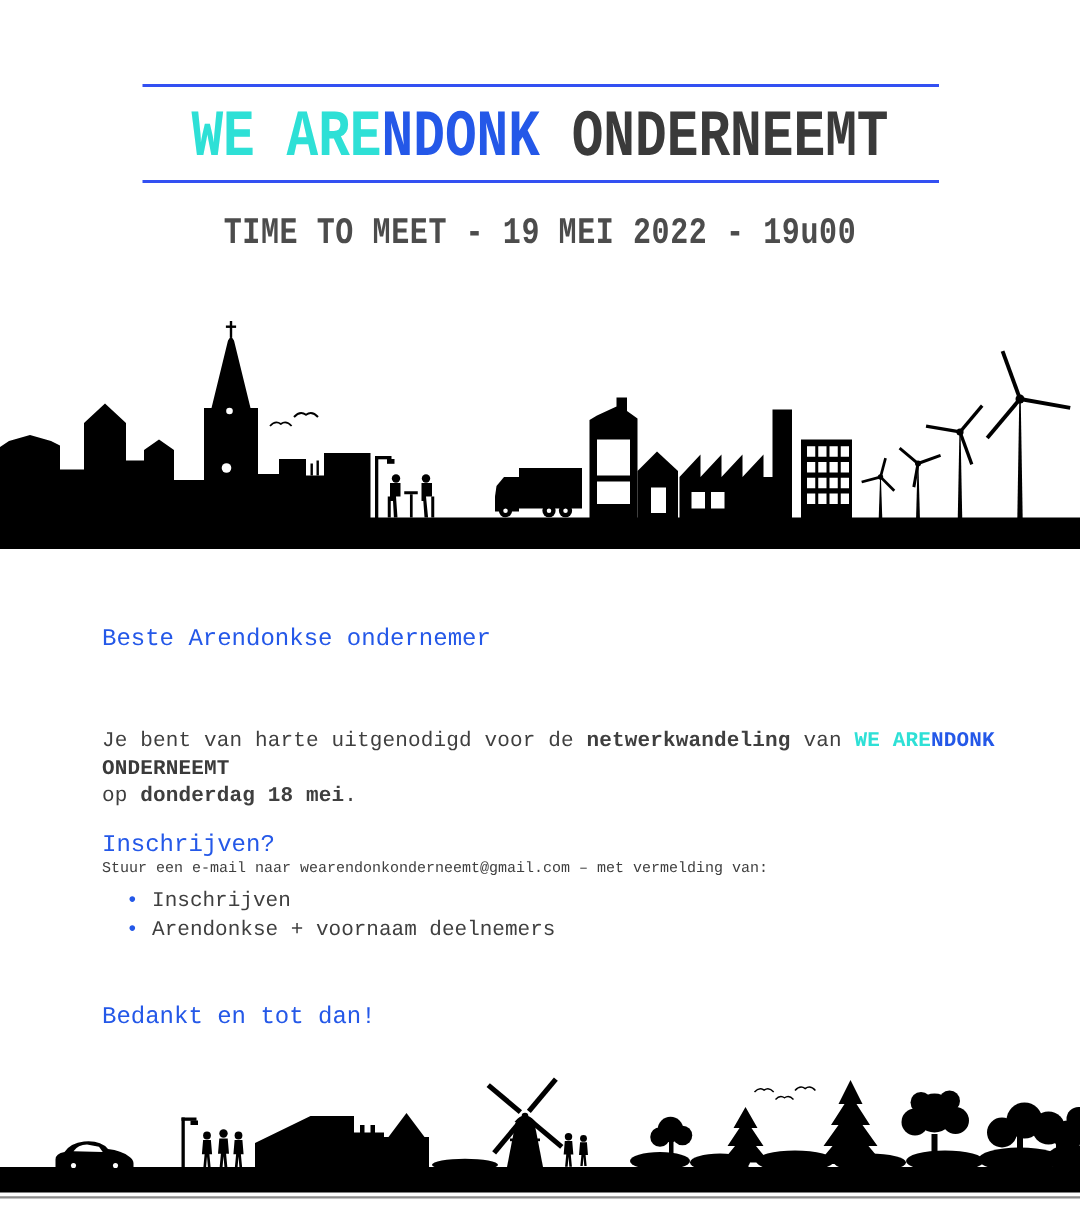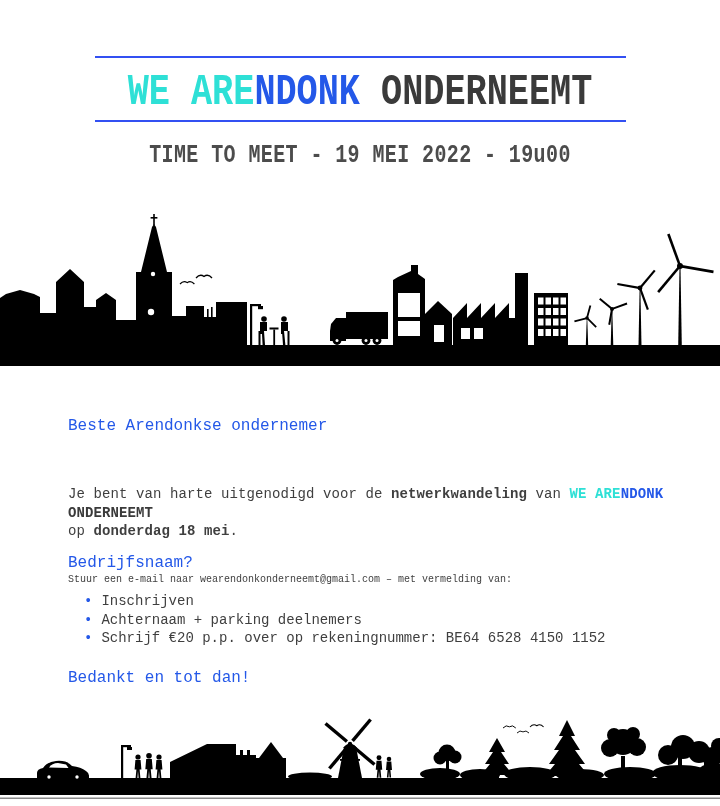--- a/index.html
+++ b/index.html
@@ -172,28 +172,27 @@
       </g>
     </g>
   </svg>
 
   <div class="blue-head greeting">Beste Arendonkse ondernemer</div>
 
   <p class="para p1"><span>Je bent van harte uitgenodigd voor de </span><b>netwerkwandeling</b><span> van </span><b class="c-cyan">WE ARE</b><b class="c-blue">NDONK</b><b class="c-dark"> ONDERNEEMT</b><br><span>op </span><b>donderdag 18 mei</b><span>.</span></p>
 
   <p class="para p2"><br></p>
 
-  <div class="blue-head signup-heading">Bedrijfsnaam?</div>
+  <div class="blue-head signup-heading">Inschrijven?</div>
 
   <div class="signup-intro">Stuur een e-mail naar wearendonkonderneemt@gmail.com – met vermelding van:</div>
 
   <ul class="bullets">
     <li><span>Inschrijven</span></li>
-    <li><span>Achternaam + parking deelnemers</span></li>
-    <li><span>Schrijf €20 p.p. over op rekeningnummer: BE64 6528 4150 1152</span></li>
+    <li><span>Arendonkse + voornaam deelnemers</span></li>
   </ul>
 
   <div class="blue-head closing">Bedankt en tot dan!</div>
 
   <svg class="skyline-bottom" width="720" height="102" viewBox="0 0 720 102" xmlns="http://www.w3.org/2000/svg" fill="#000">
     <defs>
       <g id="person">
         <circle cx="0" cy="-16" r="2.6"></circle>
         <path d="M-2.6,-13 L2.6,-13 L3.4,-3.5 L1.6,-3.5 L2.4,5 L0.6,5 L0,-2 L-0.6,5 L-2.4,5 L-1.6,-3.5 L-3.4,-3.5 Z"></path>
       </g>

